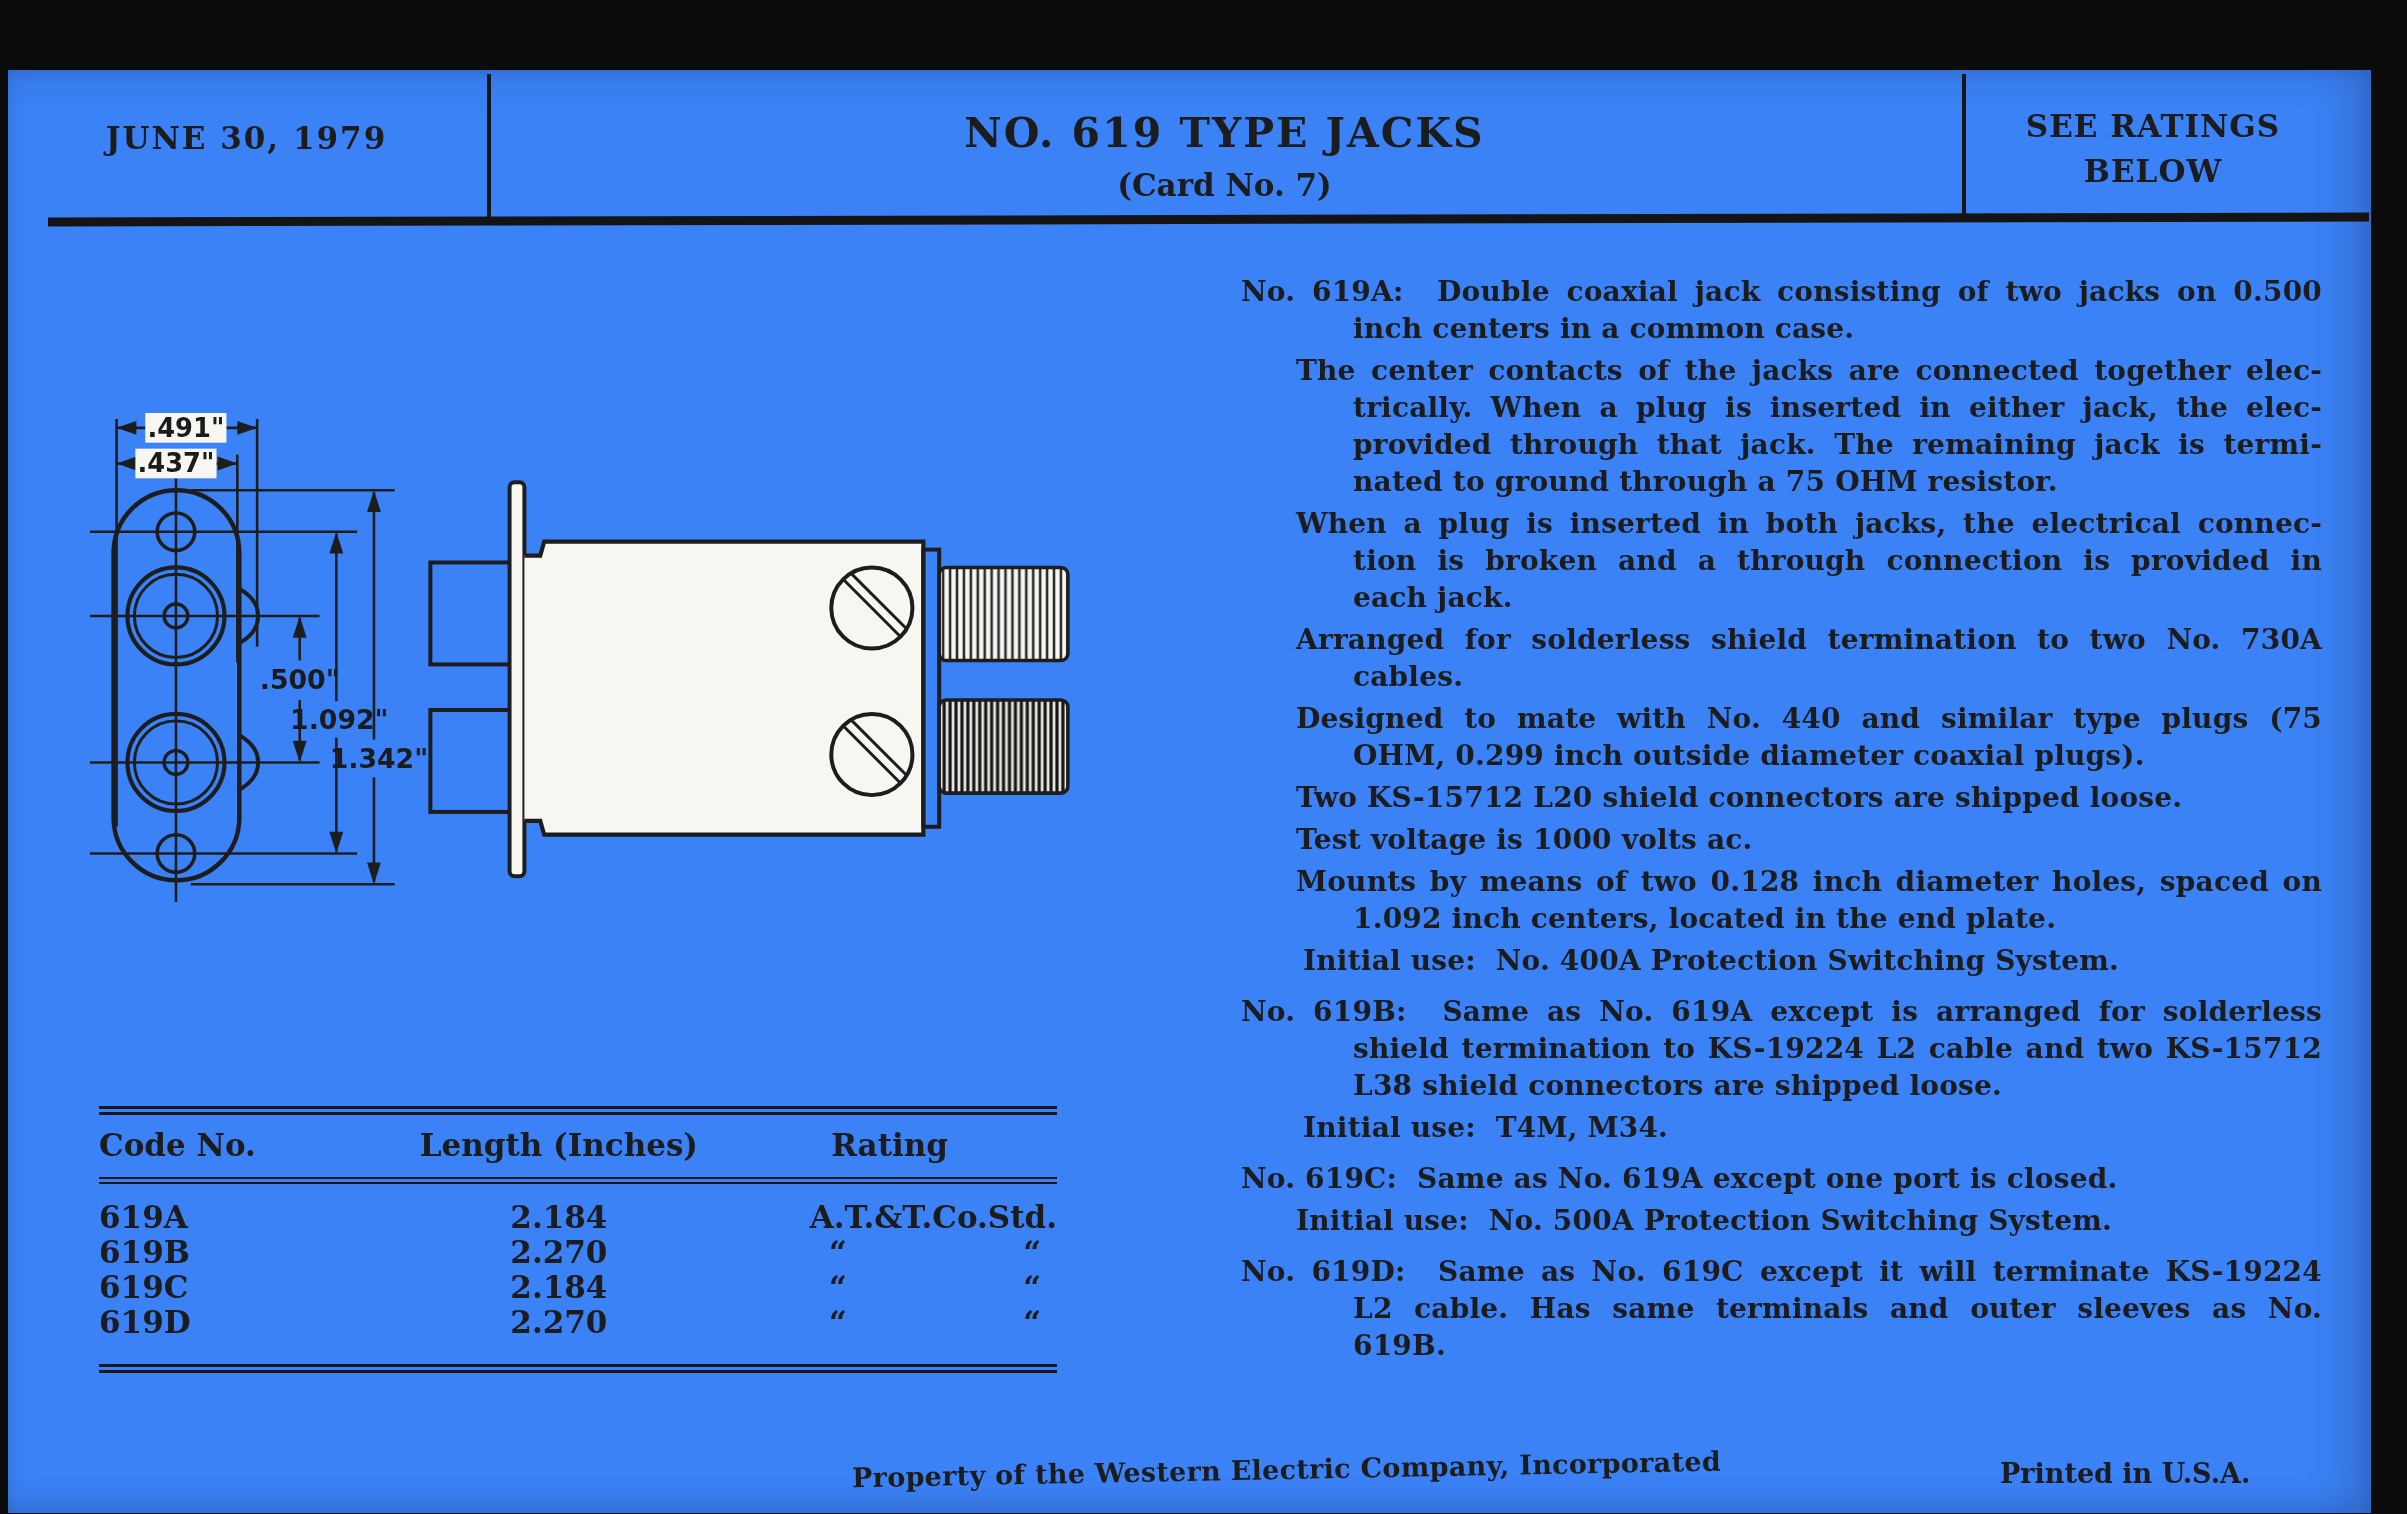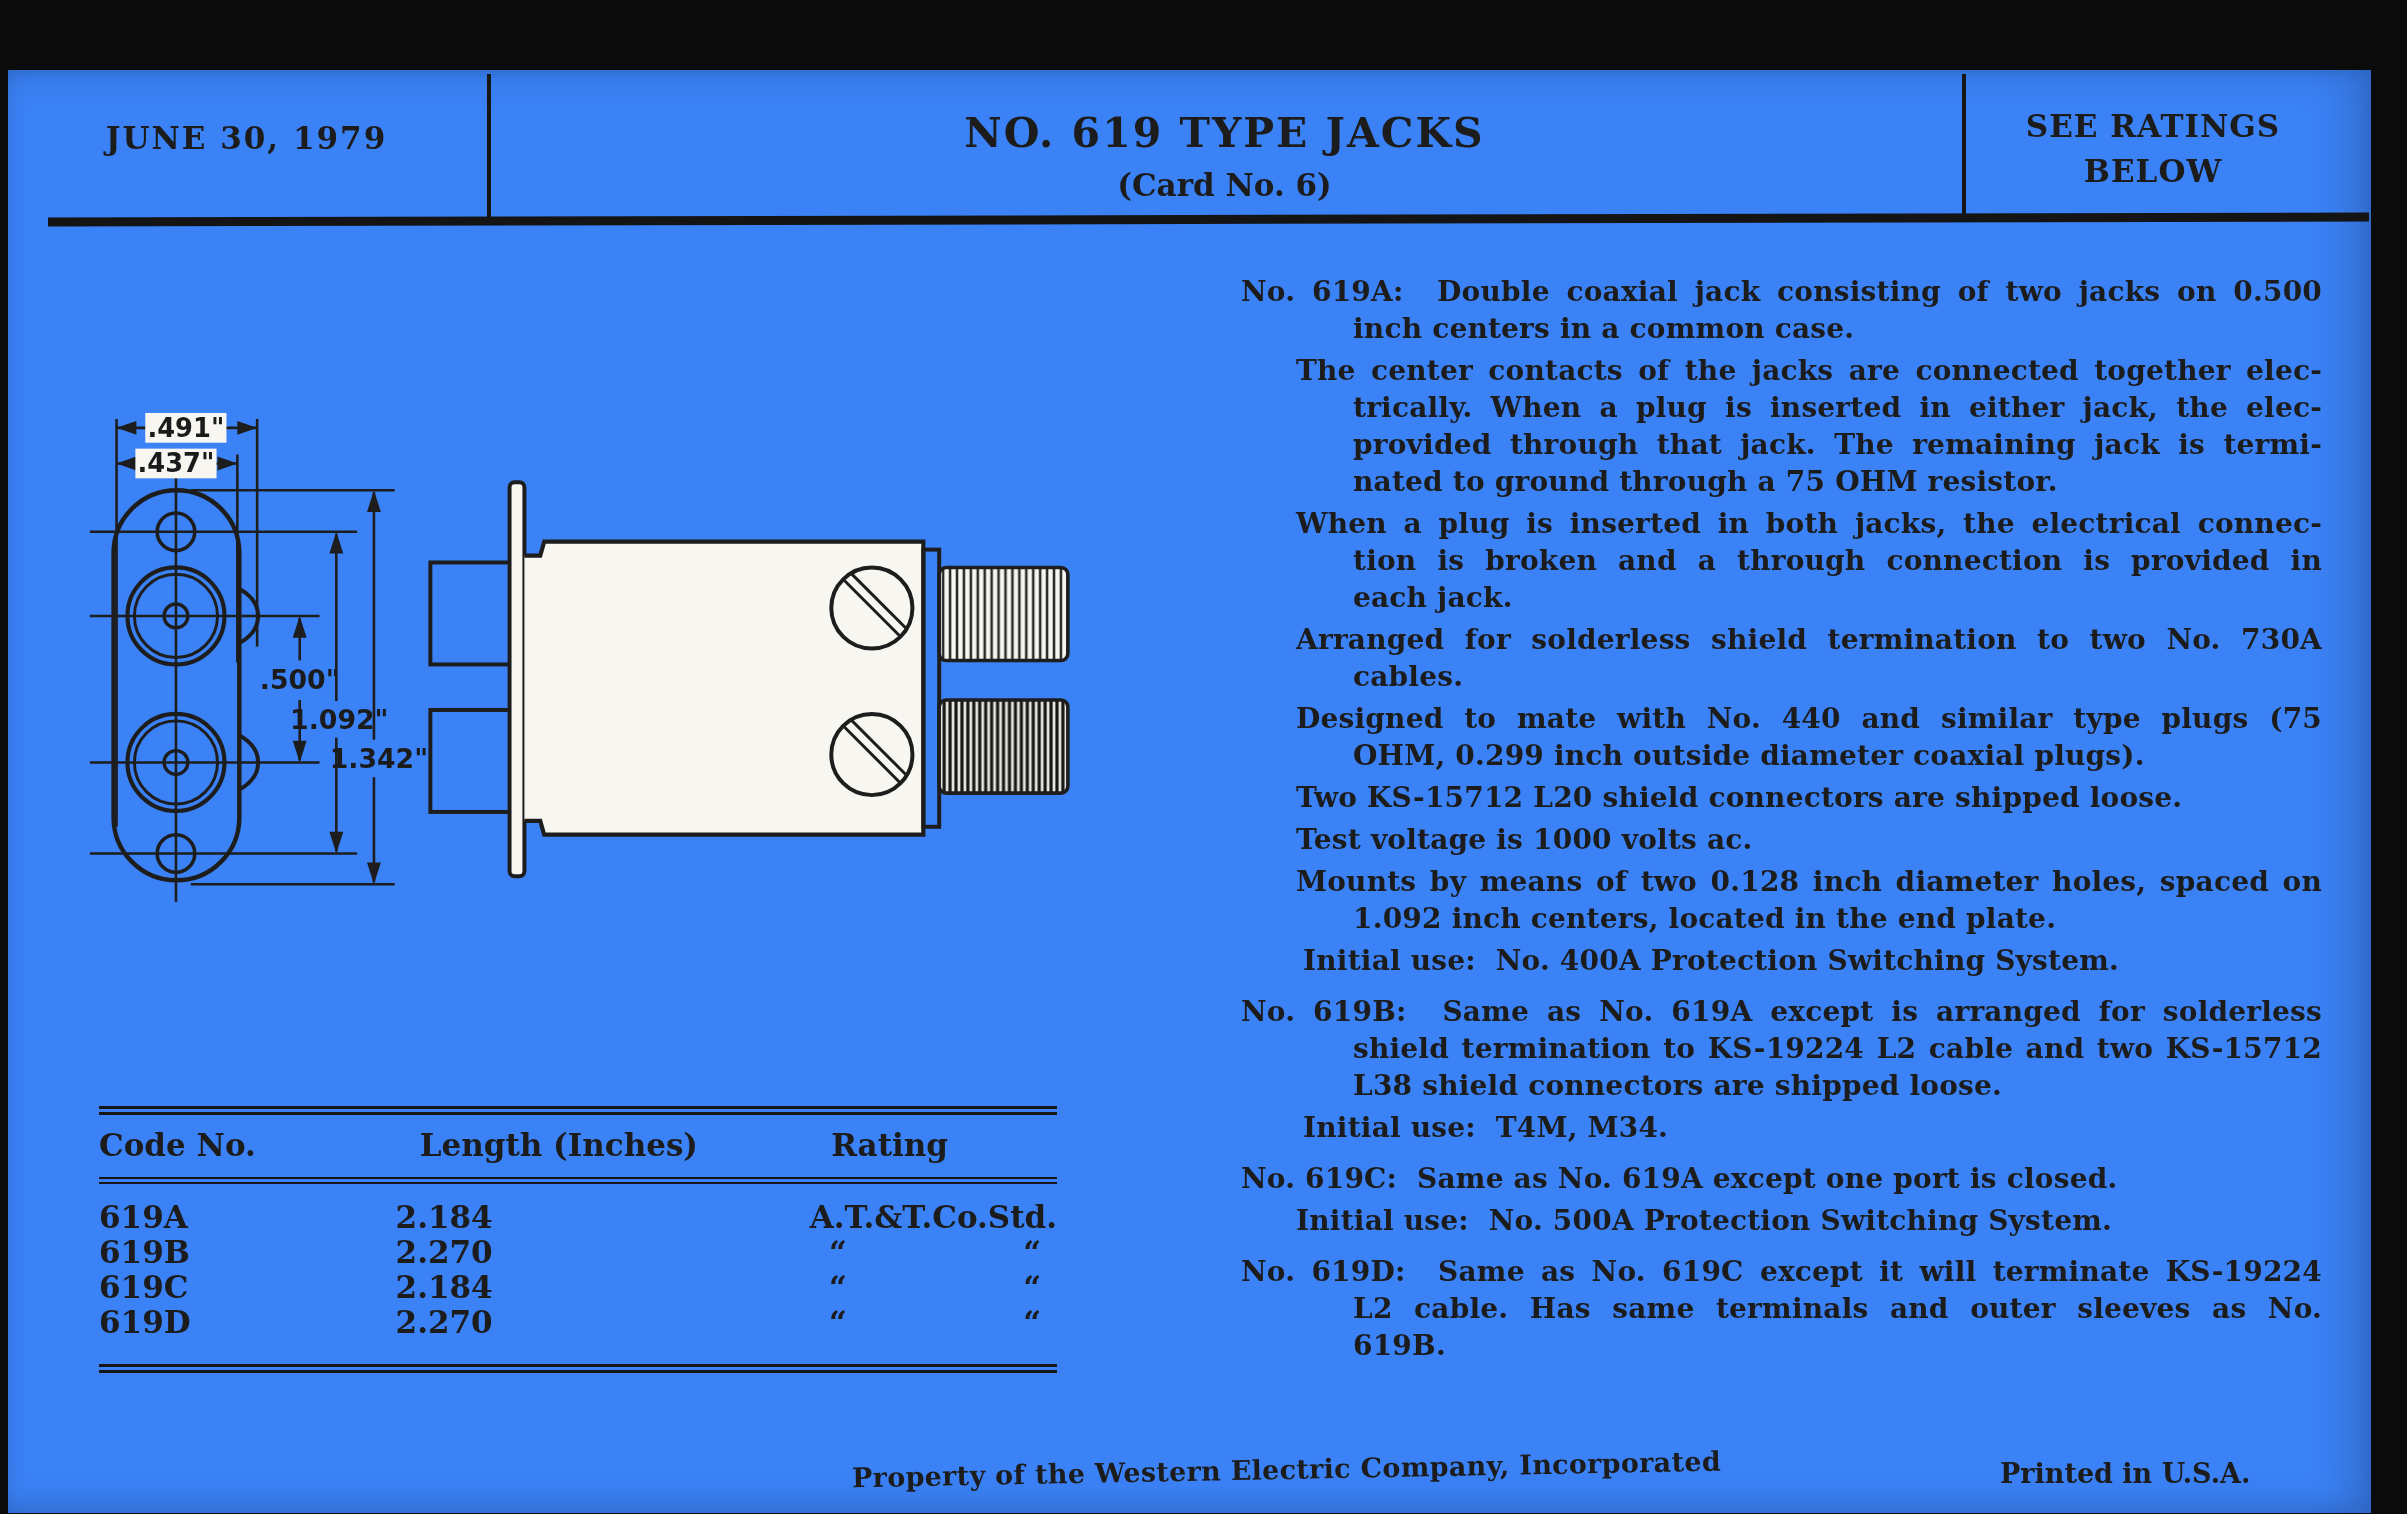--- a/index.html
+++ b/index.html
@@ -47,21 +47,21 @@
   .tbl-wrap{position:absolute;left:91px;top:1036px;width:958px;}
   table.ratings{width:100%;border-collapse:collapse;border-top:9px double #161616;border-bottom:9px double #161616;}
   table.ratings th{
     font-size:31px;font-weight:bold;padding:12px 0 14px;border-bottom:7px double #161616;
   }
   th.h-code{text-align:left;}
   th.h-len{text-align:center;}
   th.h-rating{text-align:center;}
   table.ratings td{font-size:31px;font-weight:bold;line-height:35px;padding:0;}
   td.code{padding-left:51px;}
-  td.len{text-align:left;}
+  td.len{text-align:center;}
   td.rating{text-align:right;padding-right:2px;}
   tr.first-row td{padding-top:16px;}
   tr.last-row td{padding-bottom:24px;}
   .ditto{display:flex;justify-content:space-between;width:212px;margin-left:auto;margin-right:16px;}
   .ditto span{font-size:31px;line-height:30px;}
   
   .foot-left{
     position:absolute;left:844px;top:1384px;font-size:27px;font-weight:bold;
     transform:rotate(-1.1deg);letter-spacing:0.3px;
   }
@@ -74,21 +74,21 @@
 </head>
 <body>
 
 <div class="page">
 
   <div class="hdr-date">JUNE 30, 1979</div>
   <div class="hdr-div d1"></div>
   <div class="hdr-div d2"></div>
   <div class="hdr-title-cell">
     <div class="hdr-title">NO. 619 TYPE JACKS</div>
-    <div class="hdr-sub">(Card No. 6)</div>
+    <div class="hdr-sub">(Card No. 7)</div>
   </div>
   <div class="hdr-ratings">
     <div>SEE RATINGS</div>
     <div>BELOW</div>
   </div>
   <div class="thick-rule"></div>
 
   <div class="drawing">
     <svg width="1079" height="535" viewBox="0 0 1090 540">
       <defs>

